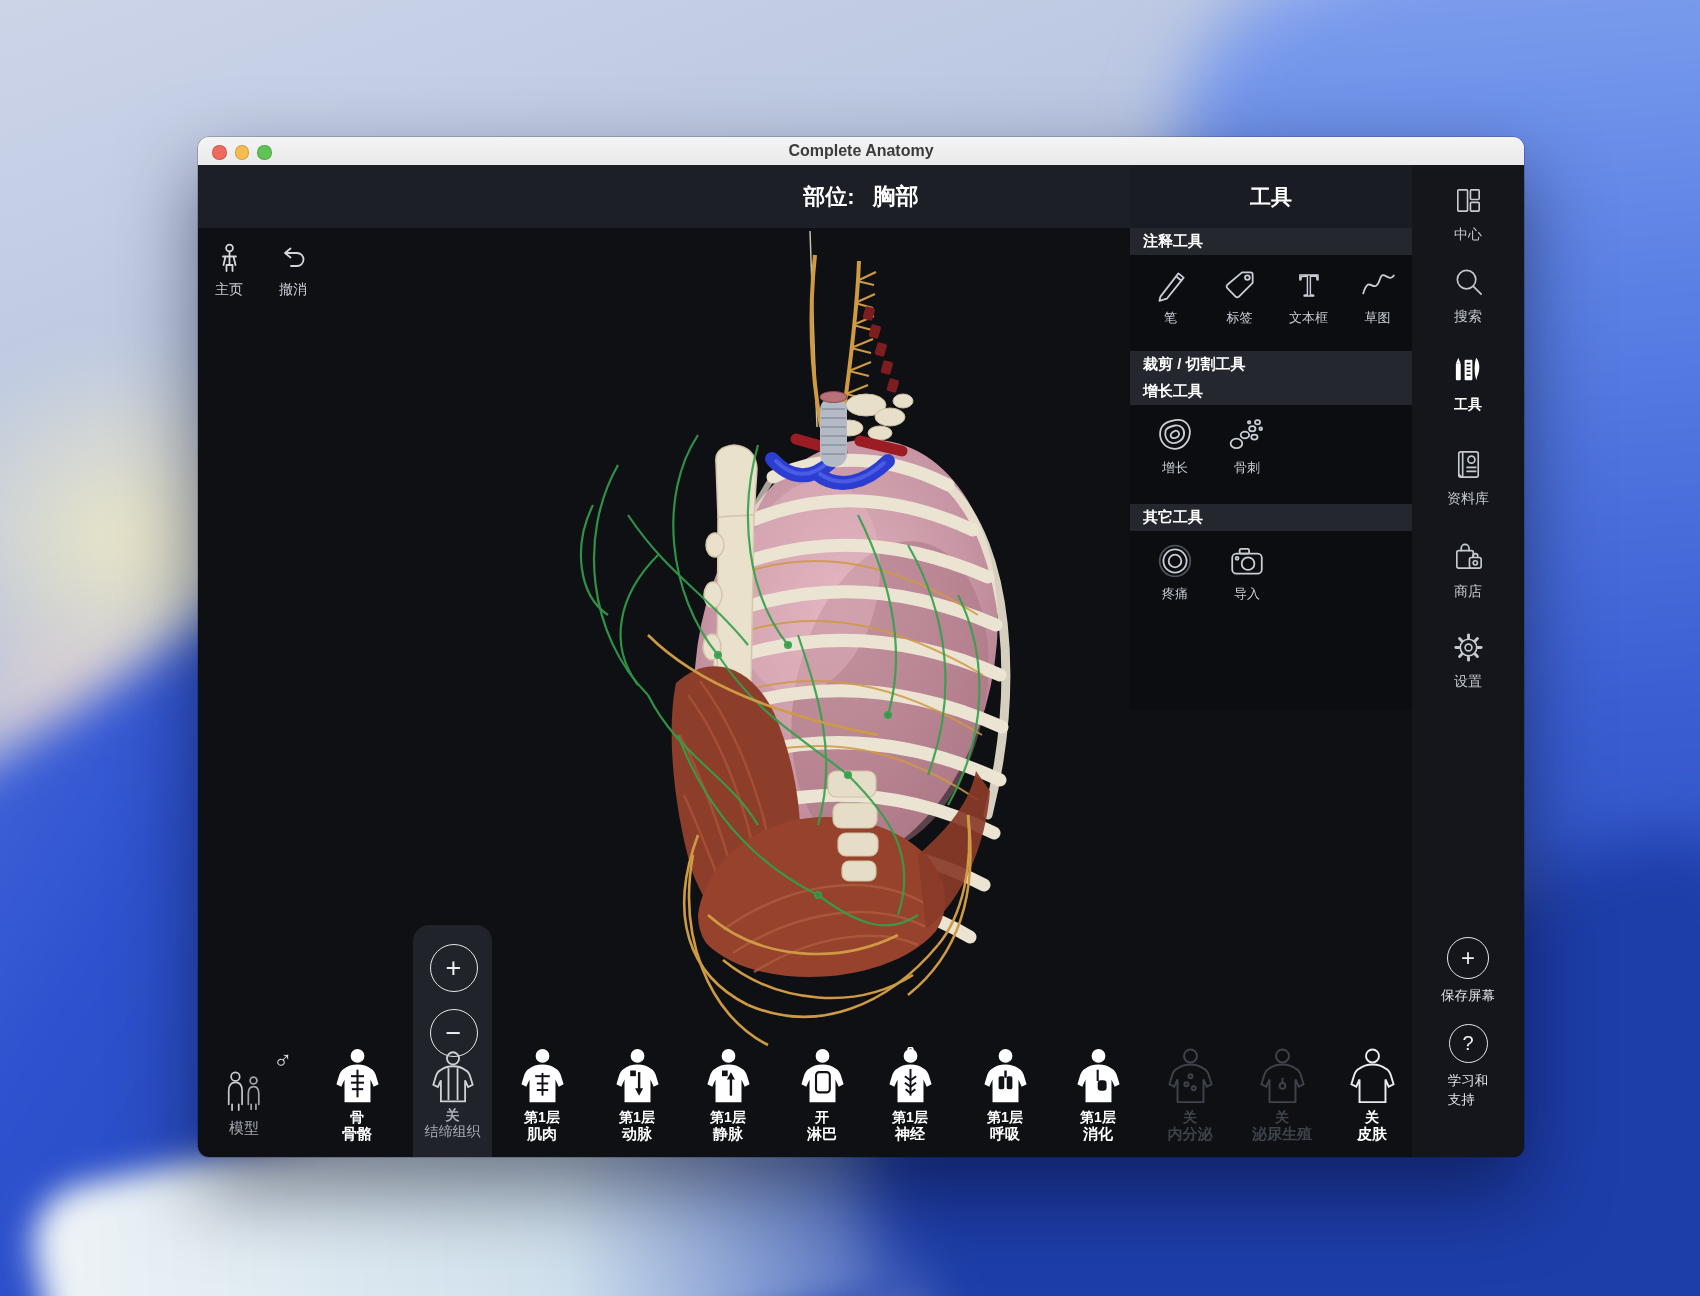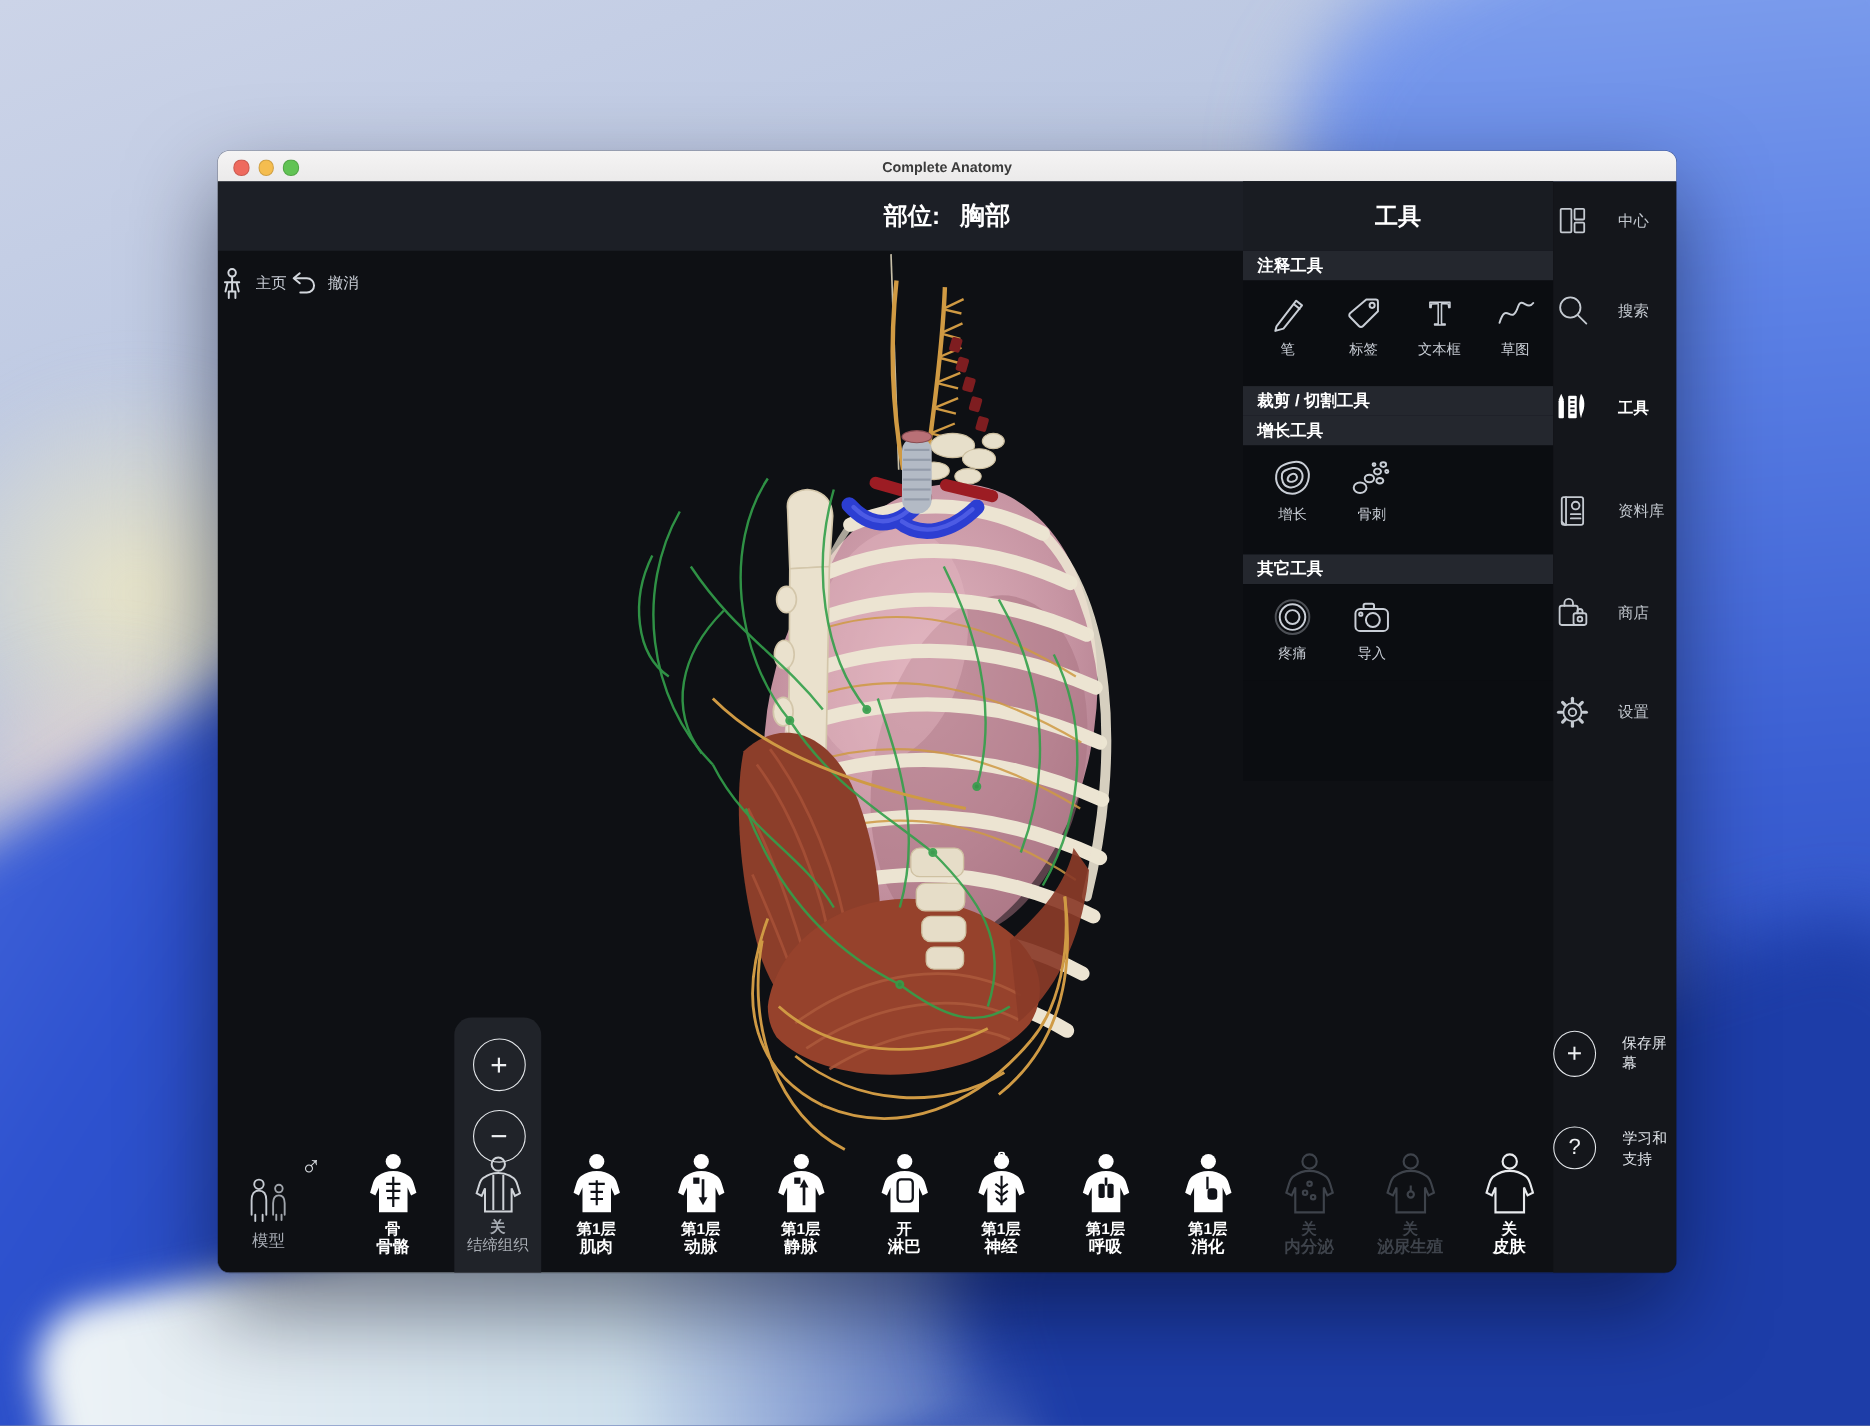--- a/index.html
+++ b/index.html
@@ -14,52 +14,52 @@
   .wp-bottomleft{left:-340px;top:680px;width:1200px;height:950px;background:linear-gradient(155deg,#5273e2 0%,#2e52cf 32%,#2448bb 62%,#1f40ae 88%);transform:rotate(-33deg);filter:blur(24px);border-radius:160px}
   .wp-iceband{left:40px;bottom:-70px;width:950px;height:270px;background:linear-gradient(100deg,#eff4f7 0%,#cfe0ec 55%,rgba(205,224,238,0) 100%);transform:rotate(-12deg);filter:blur(16px);border-radius:60px}
   .wp-bottomright{right:-160px;bottom:-240px;width:950px;height:600px;background:#1d3da8;transform:rotate(-18deg);filter:blur(32px);border-radius:120px}
 
   .window{position:absolute;left:198px;top:137px;width:1326px;height:1020px;border-radius:11px;
           overflow:hidden;box-shadow:0 34px 80px rgba(4,8,30,.5),0 0 0 .5px rgba(0,0,0,.35)}
   .titlebar{height:28px;background:linear-gradient(#f5f4f4,#ebeaea);position:relative;display:flex;align-items:center}
   .lights{position:absolute;left:14px;top:8px;display:flex;gap:8px}
   .light{width:12.5px;height:12.5px;border-radius:50%;border:.5px solid rgba(0,0,0,.15)}
   .l-red{background:#ee6a5e}.l-yel{background:#f5bd4f}.l-grn{background:#61c354}
-  .win-title{width:100%;text-align:center;font-size:13px;font-weight:bold;color:#3b3b3b}
+  .win-title{width:100%;text-align:center;font-size:16px;font-weight:bold;color:#3b3b3b}
 
   .content{position:relative;height:992px;background:#0e1014}
   .vp-header{position:absolute;left:0;top:0;width:1214px;height:63px;background:#1c1f26}
   .vp-title{position:absolute;left:663px;top:0;height:63px;transform:translateX(-50%);
             display:flex;align-items:center;gap:18px;color:#fff;white-space:nowrap}
   .vp-title .r-lab{font-size:22px;font-weight:bold}
   .vp-title .r-val{font-size:23px;font-weight:700}
 
-  .nav-btn{position:absolute;top:78px;transform:translateX(-50%);display:flex;flex-direction:row;
+  .nav-btn{position:absolute;top:78px;transform:translateX(-50%);display:flex;flex-direction:column;
            align-items:center;gap:8px;color:#c9ced6;font-size:14px;cursor:default}
   .nav-btn svg{stroke:#d3d7dd;fill:none;stroke-width:1.8;stroke-linecap:round;stroke-linejoin:round}
 
   .anatomy{position:absolute;left:360px;top:50px;width:560px;height:860px}
 
   
   .tools-panel{position:absolute;left:932px;top:0;width:282px;height:545px;background:#0b0d11}
   .tp-title{height:63px;background:#191c22;display:flex;align-items:center;justify-content:center;
             font-size:21px;font-weight:600;color:#fff}
   .tp-strip{height:27px;background:#24272e;color:#fff;font-size:15px;font-weight:bold;
             display:flex;align-items:center;padding-left:13px}
   .tp-row{display:flex;align-items:flex-start;padding:11px 0 0 6px;background:#0b0d11}
   .tp-row.two{padding-left:9px}
   .r1{height:85px}.r2{height:86px}.r3{height:88px}.r4{height:77px}
   .tool{width:72px;display:flex;flex-direction:column;align-items:center;gap:5px;color:#c9ced6}
   .tool svg{width:38px;height:38px;stroke:#c9ced6;fill:none;stroke-width:1.7;stroke-linecap:round;stroke-linejoin:round}
   .tool .lbl{font-size:13px;white-space:nowrap}
 
   
   .sidebar{position:absolute;left:1214px;top:0;width:112px;height:992px;background:#14161b}
-  .sb-item{position:absolute;left:0;width:112px;display:flex;flex-direction:row;align-items:center;
-           gap:24px;color:#c2c7ce;font-size:14px}
+  .sb-item{position:absolute;left:0;width:112px;display:flex;flex-direction:column;align-items:center;
+           gap:8px;color:#c2c7ce;font-size:14px}
   .sb-item svg{width:35px;height:35px;stroke:#c5cad1;fill:none;stroke-width:1.7;stroke-linecap:round;stroke-linejoin:round}
   .sb-item.active{color:#fff;font-weight:bold}
   .sb-circle{border:1.5px solid #e2e5e9;border-radius:50%;color:#eef0f2;display:flex;
              align-items:center;justify-content:center}
   .sb-save{top:772px}.sb-save .sb-circle{width:40px;height:40px;font-size:24px;font-weight:300}
   .sb-save,.sb-help{color:#dfe3e8;font-size:13.5px}
   .sb-help{top:859px}.sb-help .sb-circle{width:37px;height:37px;font-size:20px}
   .sb-help .two-line{line-height:19px}
 
   

